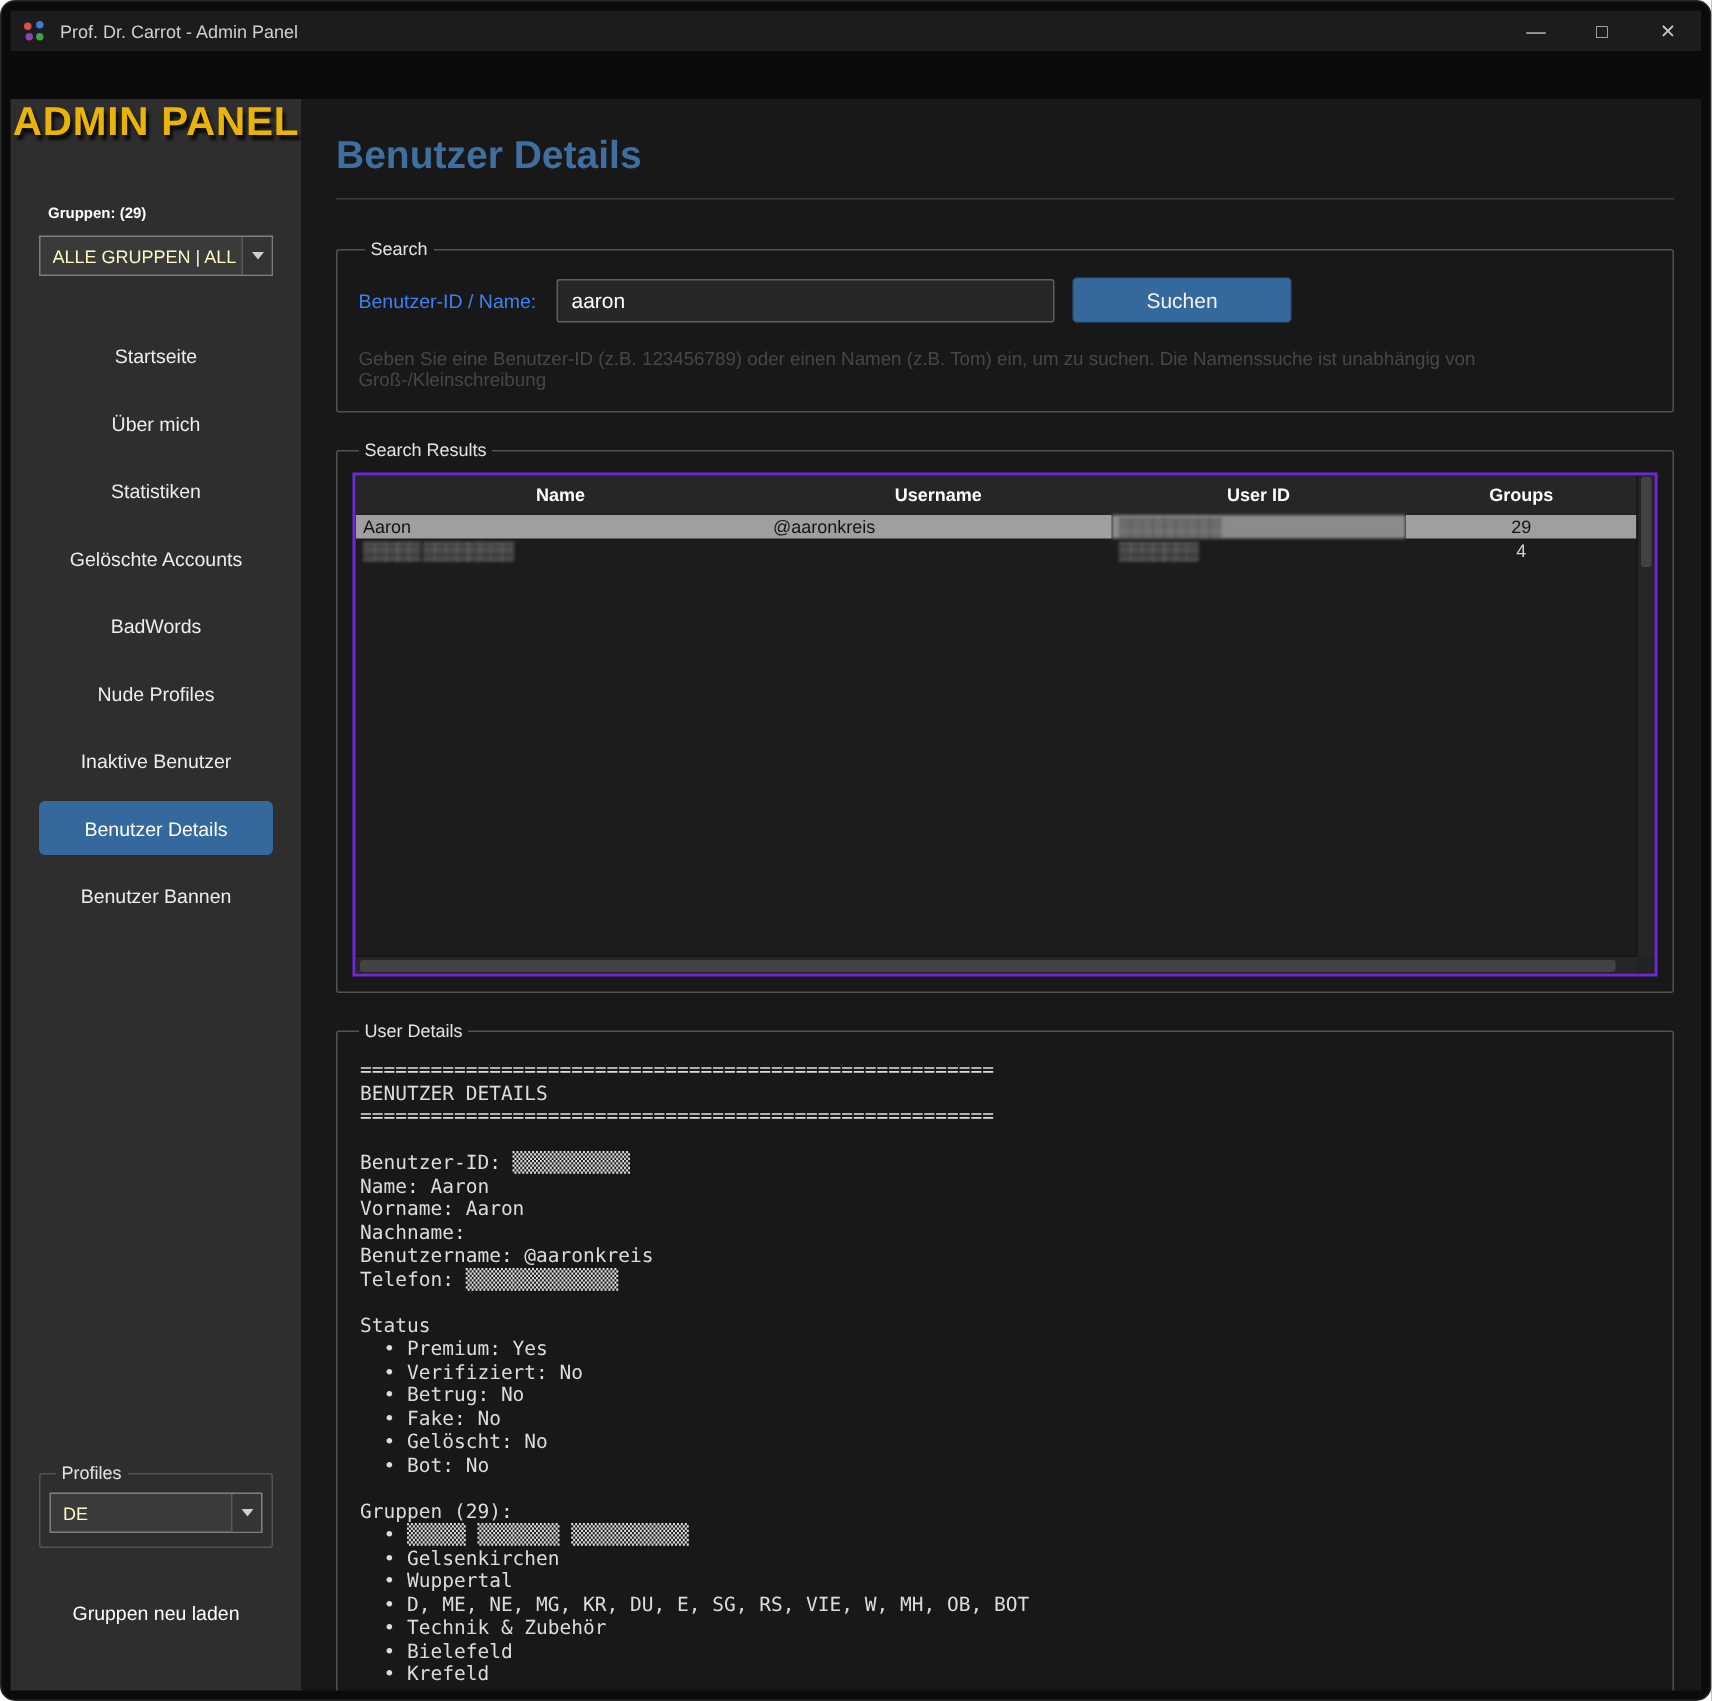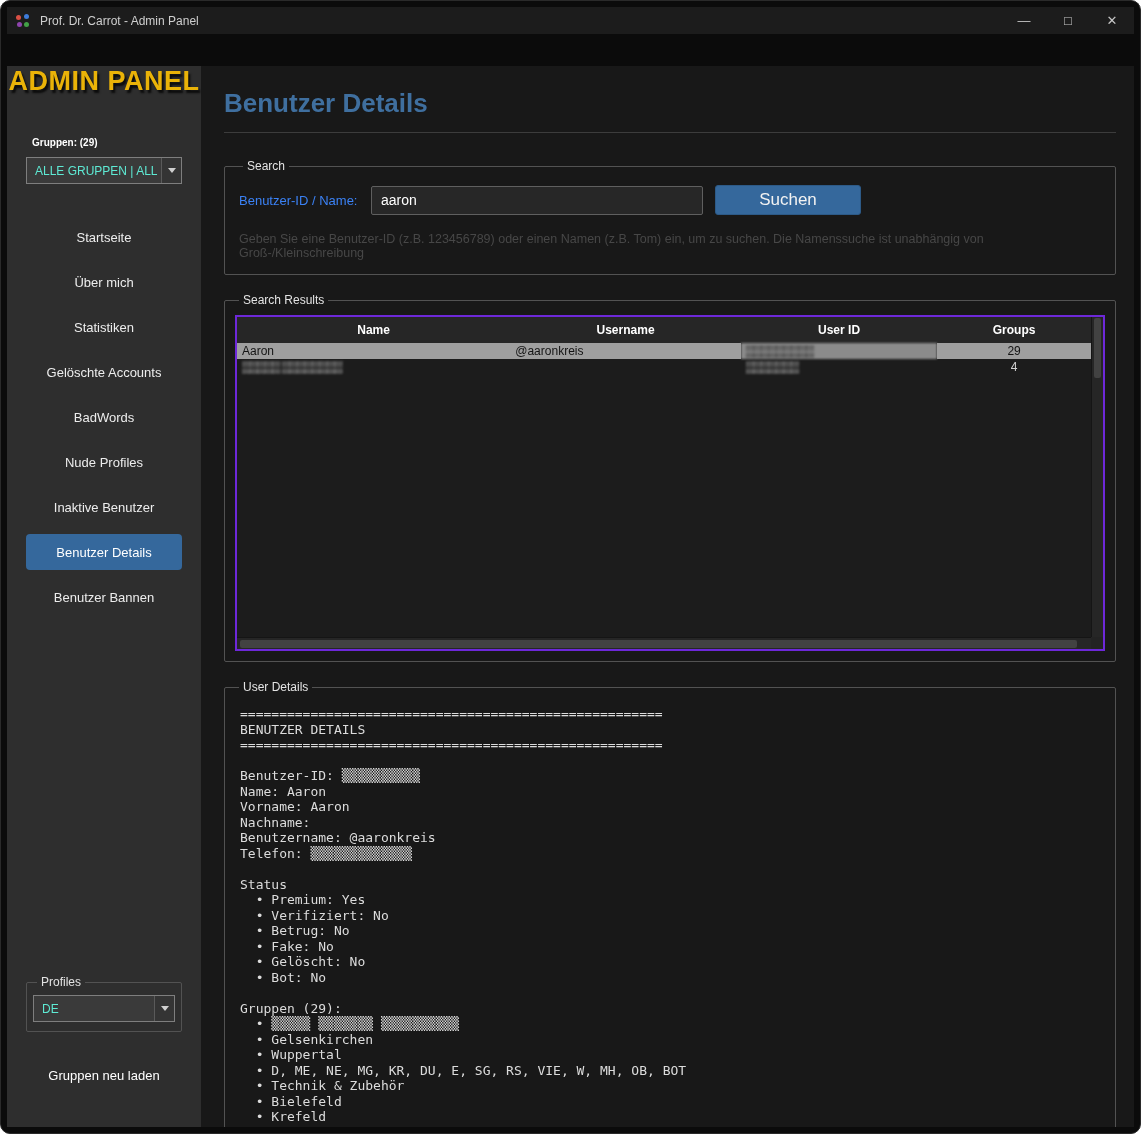--- a/index.html
+++ b/index.html
@@ -22,21 +22,21 @@
   .win-controls { margin-left:auto; display:flex; height:100%; }
   .win-controls span { width:44px; height:100%; display:flex; align-items:center; justify-content:center;
     color:#c6c6c6; font-size:13px; cursor:default; }
   
   .app-body { flex:1; display:flex; min-height:0; }
   
   .sidebar { width:194px; background:#2e2e2e; display:flex; flex-direction:column; flex:0 0 auto; }
   .brand { color:#eab308; font-weight:bold; font-size:27px; letter-spacing:0.5px; text-align:center;
     text-shadow:2px 3px 2px #0c0c0c; }
   .groups-label { color:#ffffff; font-size:10px; font-weight:bold; margin:40px 0 0 25px; }
-  .combo { height:27px; background:#3a3a3a; border:1px solid #7e7e7e; color:#5eead4; font-size:12px;
+  .combo { height:27px; background:#3a3a3a; border:1px solid #7e7e7e; color:#fef9c3; font-size:12px;
     display:flex; align-items:center; padding:0 0 0 8px; cursor:default; }
   .combo .val { white-space:nowrap; overflow:hidden; }
   .caret-zone { margin-left:auto; height:100%; width:20px; display:flex; align-items:center; justify-content:center;
     border-left:1px solid #5a5a5a; background:#343434; }
   .caret { width:0; height:0; border-left:4px solid transparent; border-right:4px solid transparent;
     border-top:5px solid #cfcfcf; }
   .groups-combo { margin:9px 19px 0 19px; }
   .nav { margin-top:35px; display:flex; flex-direction:column; }
   .nav-item { height:36px; margin:0 19px 9px 19px; border-radius:4px; display:flex; align-items:center;
     justify-content:center; color:#ededed; font-size:13px; cursor:default; }
@@ -49,21 +49,21 @@
   
   .main { flex:1; background:#181818; padding:16px 18px 0 23px; min-width:0; overflow:hidden; }
   .page-title { margin:6px 0 0 0; color:#3f6f9f; font-size:26px; font-weight:bold; }
   .rule { border:none; border-top:1px solid #3c3c3c; margin:13px 0 0 0; }
   .search-box { margin-top:26px; padding:12px 14px 14px 14px; }
   .search-row { display:flex; align-items:center; }
   .search-row label { color:#3b82f6; font-size:13px; width:132px; flex:0 0 auto; }
   .search-input { width:332px; height:29px; background:#272727; border:1px solid #5f5f5f; border-radius:2px;
     color:#ffffff; font-size:14px; padding:0 9px; font-family:"Liberation Sans", sans-serif; outline:none; }
   .search-btn { width:146px; height:30px; margin-left:12px; background:#35689c; border:1px solid #2d5a87;
-    border-radius:3px; color:#f2f2f2; font-size:17px; cursor:default; font-family:"Liberation Sans", sans-serif; }
+    border-radius:3px; color:#f2f2f2; font-size:14px; cursor:default; font-family:"Liberation Sans", sans-serif; }
   .help { color:#474747; font-size:12.5px; margin-top:17px; }
   
   .results-box { margin-top:18px; padding:8px 10px 10px 10px; }
   .table-wrap { position:relative; height:336px; background:#1c1c1c; border:2px solid #6d28d9; overflow:hidden; }
   table { border-collapse:collapse; table-layout:fixed; width:calc(100% - 12px); }
   col.c-name{ width:32%; } col.c-user{ width:27%; } col.c-id{ width:23%; } col.c-groups{ width:18%; }
   thead th { background:#262626; color:#ffffff; font-size:12px; font-weight:bold; height:26px; text-align:center; }
   tbody td { font-size:12px; height:16px; padding:0 0 0 5px; color:#d2d2d2; white-space:nowrap; overflow:hidden; }
   tbody td.center { text-align:center; padding:0; }
   tr.selected td { background:#9f9f9f; color:#141414; }

